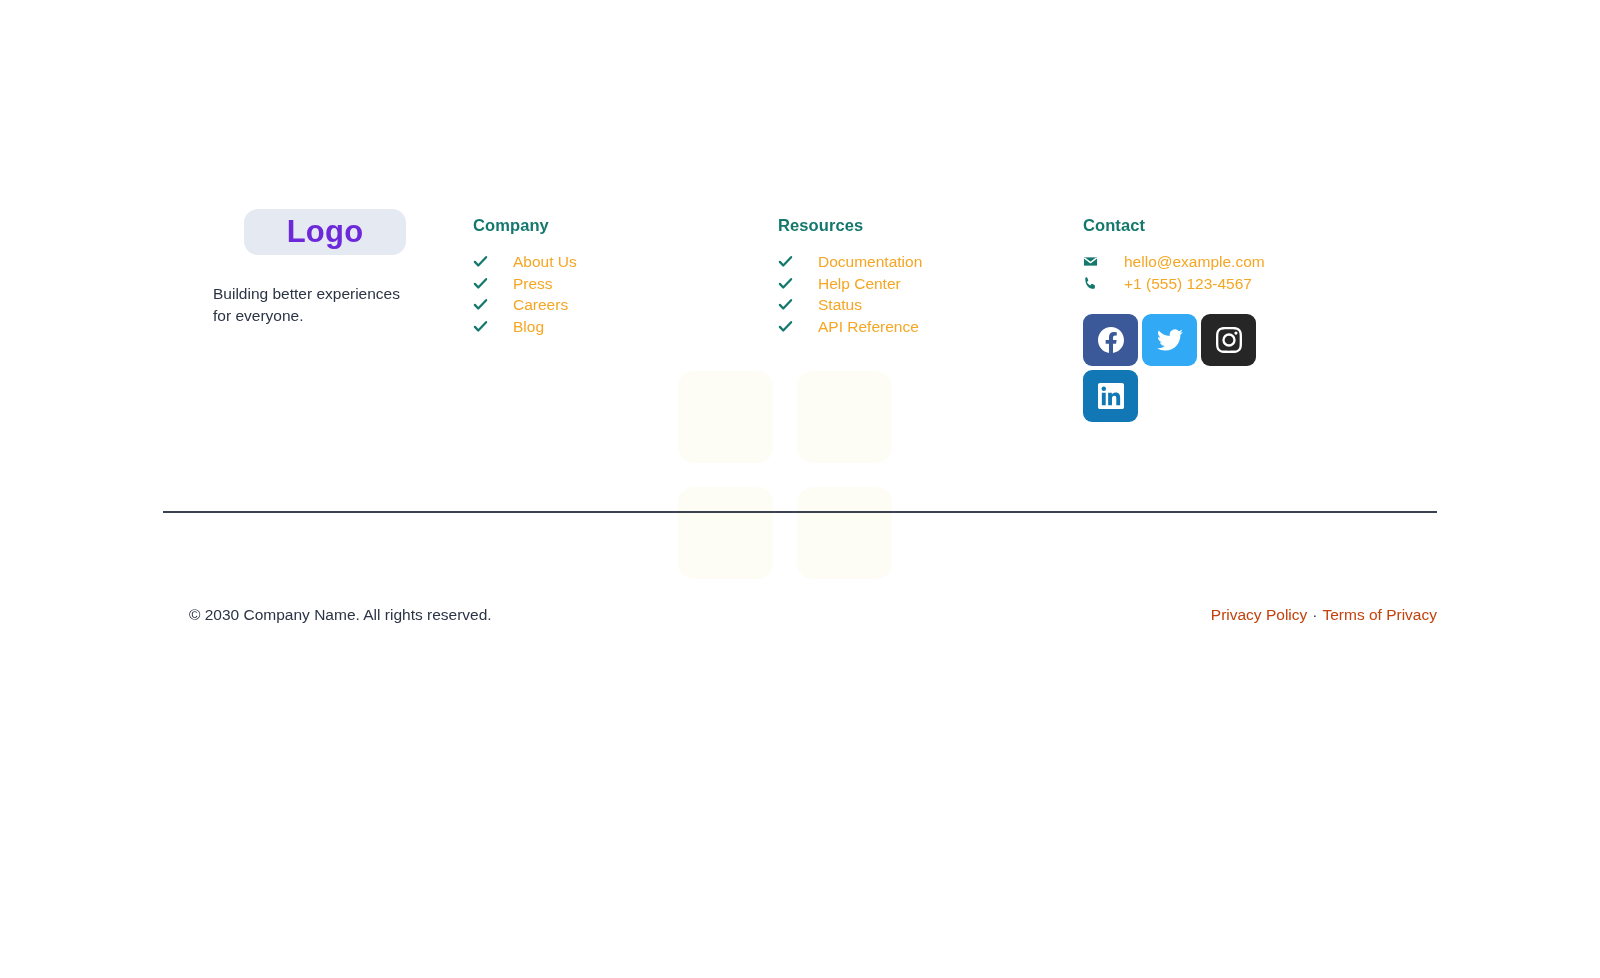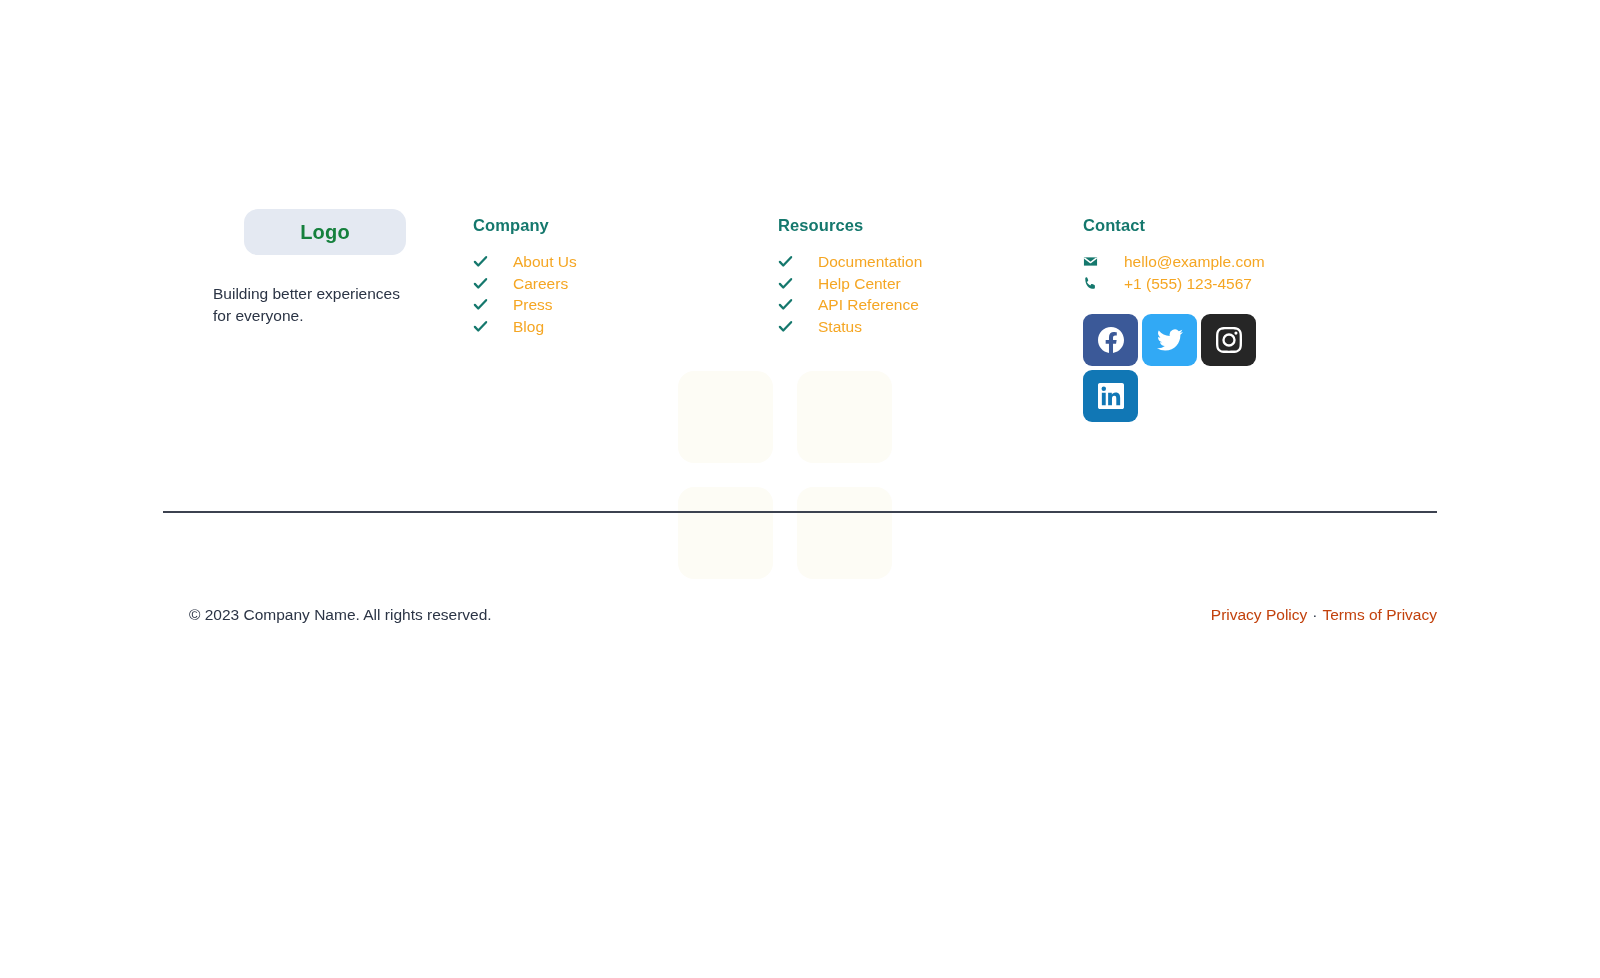--- a/index.html
+++ b/index.html
@@ -65,23 +65,23 @@
     width: 162px;
     height: 46px;
     margin: 9px 0 0 81px;
     background: #e4e9f2;
     border-radius: 14px;
     display: flex;
     align-items: center;
     justify-content: center;
   }
   .logo-text {
-    font-size: 20px;
+    font-size: 31px;
     font-weight: 700;
-    color: #15803d;
+    color: #6d28d9;
     letter-spacing: .2px;
   }
   .tagline {
     margin: 28px 0 0 50px;
     width: 200px;
     font-size: 15.5px;
     line-height: 1.45;
     color: #2b3445;
   }
 
@@ -225,29 +225,29 @@
               </svg>
           </span>
           <span class="link-text">About Us</span>
         </li>
         <li class="link-item">
           <span class="check-icon">
             <svg viewBox="0 0 16 16" aria-hidden="true">
                 <path d="M2 8.4 L5.6 12.2 L14 3.4" fill="none" stroke="currentColor" stroke-width="2.4" stroke-linecap="round" stroke-linejoin="round"></path>
               </svg>
           </span>
+          <span class="link-text">Press</span>
+        </li>
+        <li class="link-item">
+          <span class="check-icon">
+            <svg viewBox="0 0 16 16" aria-hidden="true">
+                <path d="M2 8.4 L5.6 12.2 L14 3.4" fill="none" stroke="currentColor" stroke-width="2.4" stroke-linecap="round" stroke-linejoin="round"></path>
+              </svg>
+          </span>
           <span class="link-text">Careers</span>
-        </li>
-        <li class="link-item">
-          <span class="check-icon">
-            <svg viewBox="0 0 16 16" aria-hidden="true">
-                <path d="M2 8.4 L5.6 12.2 L14 3.4" fill="none" stroke="currentColor" stroke-width="2.4" stroke-linecap="round" stroke-linejoin="round"></path>
-              </svg>
-          </span>
-          <span class="link-text">Press</span>
         </li>
         <li class="link-item">
           <span class="check-icon">
             <svg viewBox="0 0 16 16" aria-hidden="true">
                 <path d="M2 8.4 L5.6 12.2 L14 3.4" fill="none" stroke="currentColor" stroke-width="2.4" stroke-linecap="round" stroke-linejoin="round"></path>
               </svg>
           </span>
           <span class="link-text">Blog</span>
         </li>
       </ul>
@@ -271,29 +271,29 @@
               </svg>
           </span>
           <span class="link-text">Help Center</span>
         </li>
         <li class="link-item">
           <span class="check-icon">
             <svg viewBox="0 0 16 16" aria-hidden="true">
                 <path d="M2 8.4 L5.6 12.2 L14 3.4" fill="none" stroke="currentColor" stroke-width="2.4" stroke-linecap="round" stroke-linejoin="round"></path>
               </svg>
           </span>
+          <span class="link-text">Status</span>
+        </li>
+        <li class="link-item">
+          <span class="check-icon">
+            <svg viewBox="0 0 16 16" aria-hidden="true">
+                <path d="M2 8.4 L5.6 12.2 L14 3.4" fill="none" stroke="currentColor" stroke-width="2.4" stroke-linecap="round" stroke-linejoin="round"></path>
+              </svg>
+          </span>
           <span class="link-text">API Reference</span>
-        </li>
-        <li class="link-item">
-          <span class="check-icon">
-            <svg viewBox="0 0 16 16" aria-hidden="true">
-                <path d="M2 8.4 L5.6 12.2 L14 3.4" fill="none" stroke="currentColor" stroke-width="2.4" stroke-linecap="round" stroke-linejoin="round"></path>
-              </svg>
-          </span>
-          <span class="link-text">Status</span>
         </li>
       </ul>
     </div>
 
     <div class="col-contact">
       <div class="col-head">Contact</div>
       <ul class="contact-list">
         <li class="contact-item">
           <span class="contact-icon">
             <svg viewBox="0 0 16 16" aria-hidden="true">
@@ -343,21 +343,21 @@
           </span>
         </a>
       </div>
     </div>
 
   </div>
 
   <div class="divider"></div>
 
   <div class="bottom-bar">
-    <div class="copyright">© 2023 Company Name. All rights reserved.</div>
+    <div class="copyright">© 2030 Company Name. All rights reserved.</div>
     <div class="legal-links">
       <a class="legal-link">Privacy Policy</a>
       <span class="legal-sep">·</span>
       <a class="legal-link">Terms of Privacy</a>
     </div>
   </div>
 
 </footer>
 
 </body></html>

